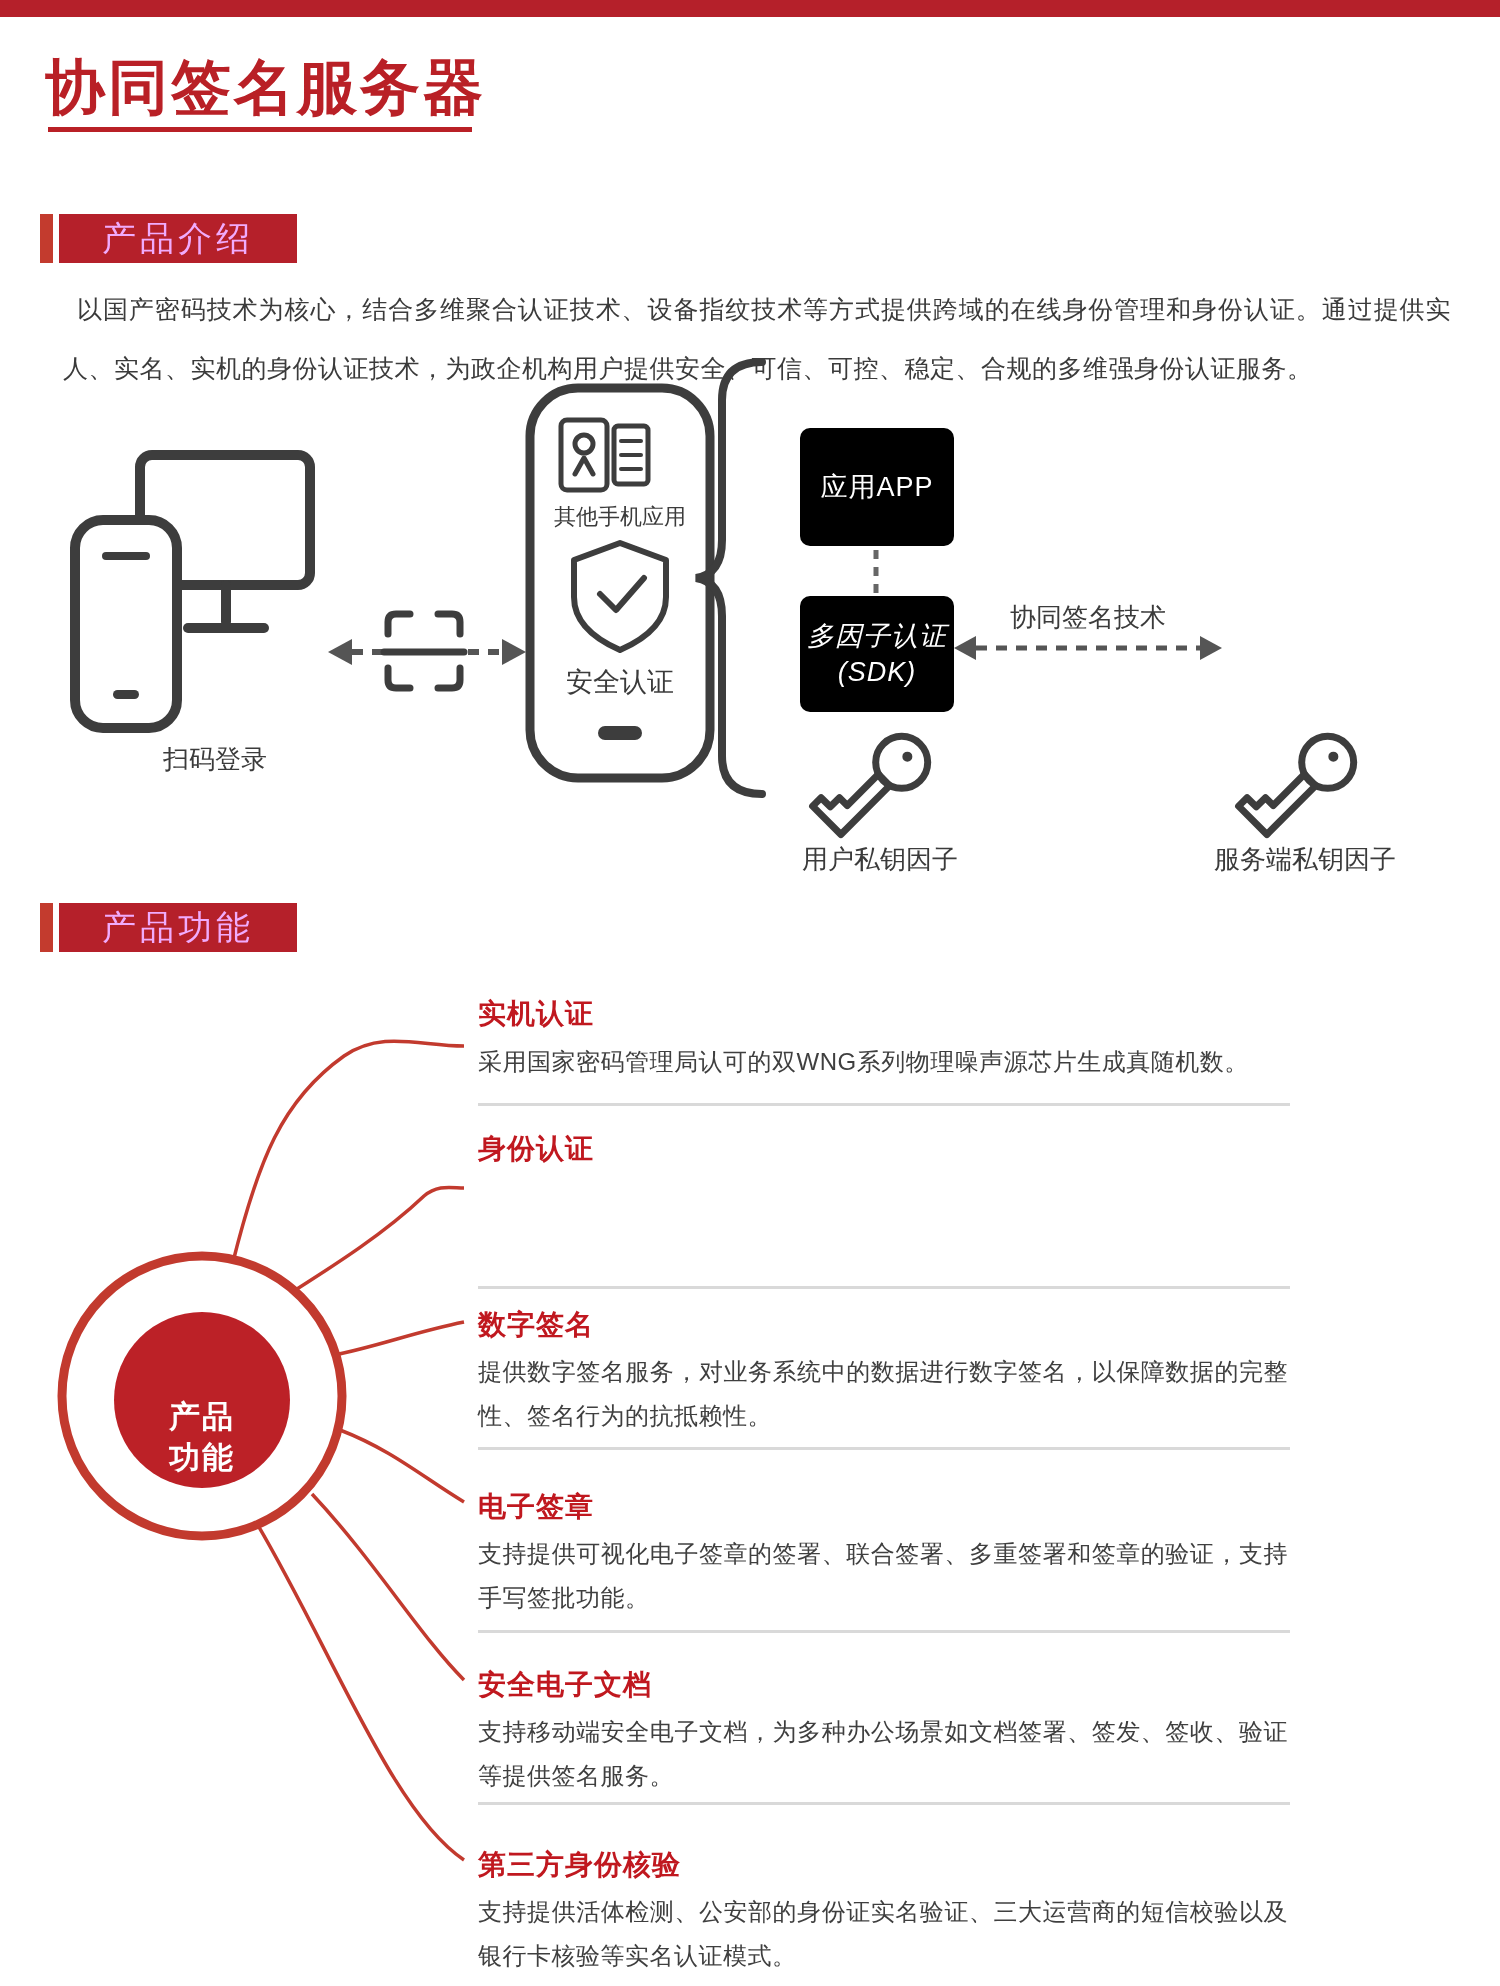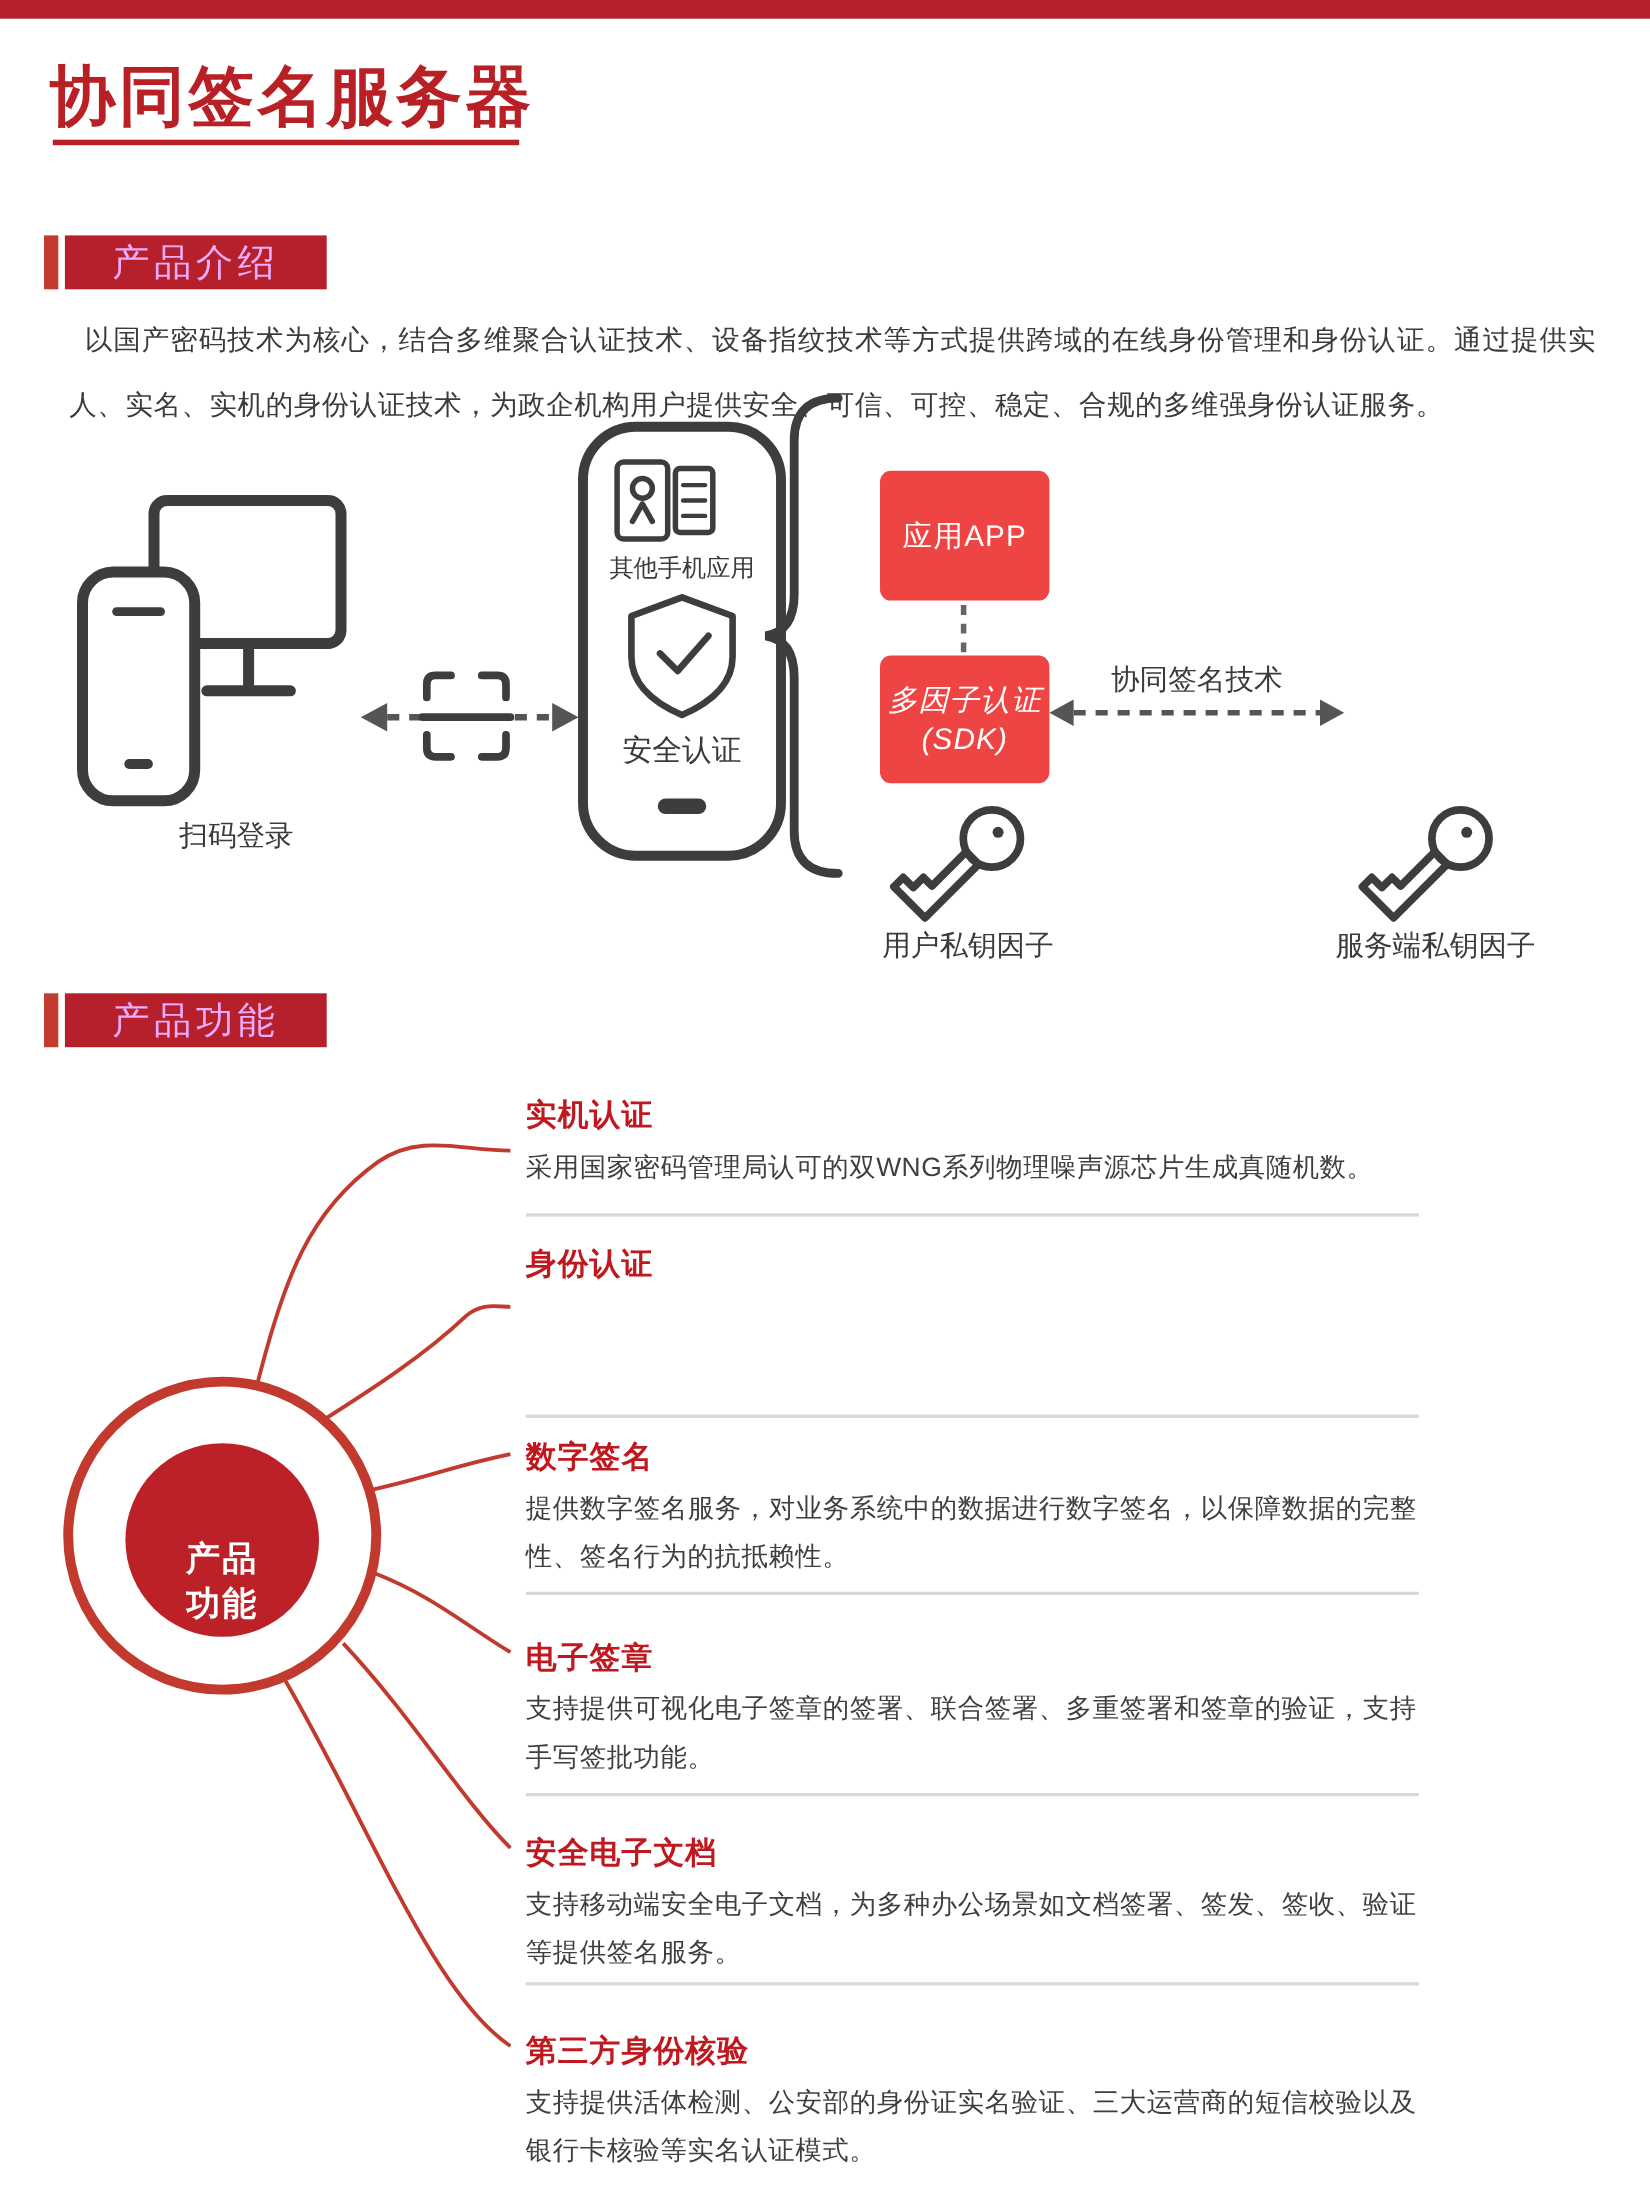--- a/index.html
+++ b/index.html
@@ -7,21 +7,21 @@
         font-family:"Liberation Sans","DejaVu Sans",sans-serif;color:#3c3c3c;}
   .abs{position:absolute;}
   .topbar{left:0;top:0;width:1500px;height:17px;background:#b5202a;}
   .h1{left:45px;top:48px;font-size:60px;font-weight:bold;color:#b92026;letter-spacing:3px;}
   .h1-underline{left:48px;top:127px;width:424px;height:5px;background:#b92026;}
   .sec-bar{width:13px;height:49px;background:#c33b2e;}
   .sec-box{width:238px;height:49px;background:#b5202a;display:flex;align-items:center;justify-content:center;}
   .sec-box span{color:#f0abfc;font-size:34px;font-weight:normal;letter-spacing:4px;}
   .intro-p{left:63px;top:280px;width:1388px;font-size:25px;line-height:59px;color:#3b3b3b;
            text-align:justify;text-indent:14px;letter-spacing:0.5px;}
-  .redbox{background:#ef4444;border-radius:10px;color:#ffffff;display:flex;flex-direction:column;
+  .redbox{background:#000000;border-radius:10px;color:#ffffff;display:flex;flex-direction:column;
           align-items:center;justify-content:center;font-size:27px;letter-spacing:1px;}
   .diag-label{color:#3b3b3b;font-size:26px;text-align:center;}
   .feat-title{font-size:28px;font-weight:bold;color:#c0181f;letter-spacing:1px;}
   .feat-desc{font-size:24px;line-height:44px;color:#3f3f3f;width:810px;text-align:justify;letter-spacing:0.5px;}
   .divider{width:812px;height:3px;background:#d9d9d9;}
   .center-label{width:120px;text-align:center;color:#ffffff;font-size:31px;font-weight:bold;line-height:41px;letter-spacing:2px;margin-top:36px;}
   svg{display:block;}
 </style>
 </head>
 <body>

